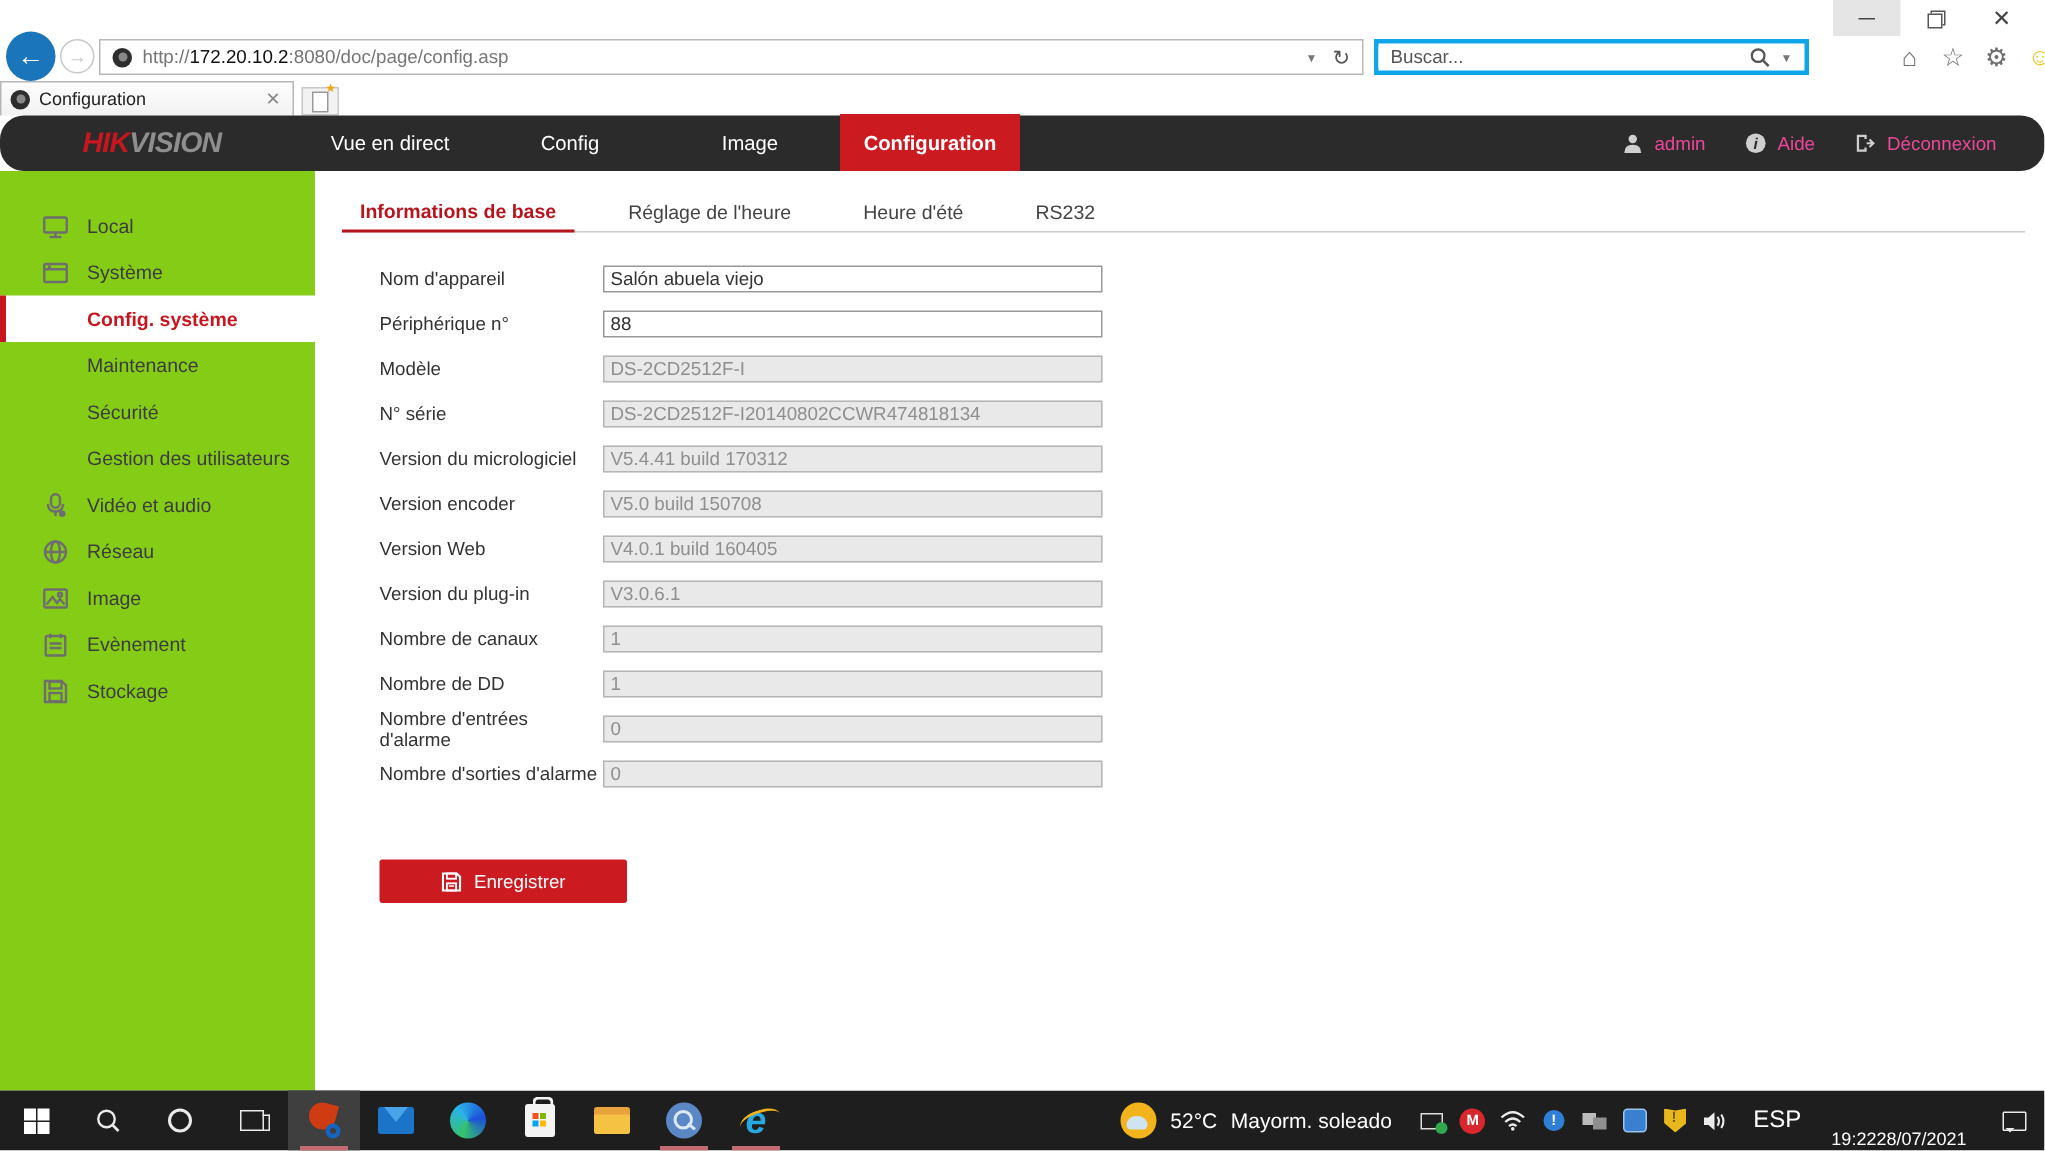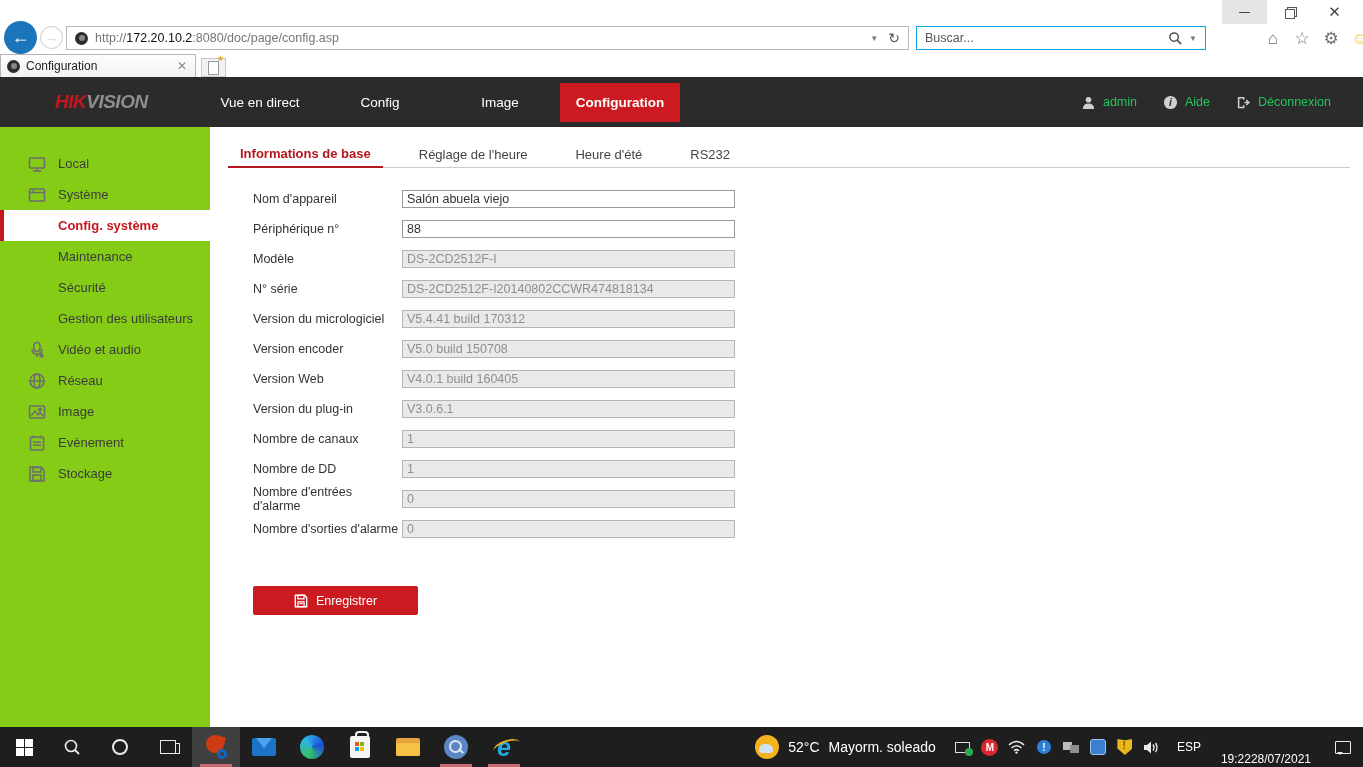--- a/index.html
+++ b/index.html
@@ -23,47 +23,47 @@
   .backbtn { position:absolute; left:4px; top:-3px; width:33px; height:33px; border-radius:50%; background:#1b75bb; color:#fff; display:flex; align-items:center; justify-content:center; font-size:18px; z-index:5; }
   .fwdbtn { position:absolute; left:40px; top:2px; width:23px; height:23px; border-radius:50%; background:#fff; border:1px solid #c9c9c9; color:#c9c9c9; display:flex; align-items:center; justify-content:center; font-size:13px; }
   .urlbar { position:absolute; left:66px; top:2px; width:843px; height:24px; border:1px solid #b8b8b8; background:#fff; display:flex; align-items:center; font-size:12.5px; }
   .fav { width:13px; height:13px; border-radius:50%; background:#2d2d2d; margin:0 7px 0 8px; position:relative; flex:none; }
   .fav:after { content:""; position:absolute; left:3.5px; top:3.5px; width:6px; height:6px; border-radius:50%; background:#888; }
   .urltext { flex:1; white-space:nowrap; overflow:hidden; color:#767676; }
   .urltext .host { color:#111; }
   .urlctrl { display:flex; align-items:center; gap:10px; padding:0 8px; color:#666; flex:none; }
   .tinyarrow { font-size:8px; color:#777; }
   .refresh { font-size:14px; color:#555; }
-  .searchbox { position:absolute; left:916px; top:2px; width:290px; height:24px; border:1px solid #0ea5e9; background:#fff; display:flex; align-items:center; }
+  .searchbox { position:absolute; left:916px; top:2px; width:290px; height:24px; border:3px solid #0ea5e9; background:#fff; display:flex; align-items:center; }
   .searchbox input { flex:1; border:none; outline:none; font-size:12.5px; padding:0 8px; color:#333; font-family:"Liberation Sans",sans-serif; }
   .searchbox input::placeholder { color:#555; }
   .sicons { display:flex; align-items:center; gap:6px; padding-right:8px; color:#555; }
   .chromeicons { position:absolute; left:1262px; top:0; height:29px; display:flex; align-items:center; gap:7px; }
   .cicon { font-size:17px; color:#6f6f6f; width:22px; text-align:center; }
   .cicon.smile { color:#e8c51b; font-size:16px; }
 
   .tabrow { height:24px; display:flex; align-items:flex-end; background:#fff; }
   .btab { width:196px; height:23px; border:1px solid #b5b5b5; border-bottom:none; background:linear-gradient(#fdfdfd,#f2f2f2); display:flex; align-items:center; font-size:12px; color:#222; }
   .btab .fav { margin:0 6px 0 6px; width:13px; height:13px; }
   .btab-title { flex:1; }
   .btab-close { color:#888; font-size:12px; padding:0 8px; }
   .newtab { width:25px; height:19px; margin-left:5px; border:1px solid #c9c9c9; background:#f2f2f2; position:relative; }
   .newtab:before { content:""; position:absolute; left:6px; top:2px; width:9px; height:12px; background:#fff; border:1px solid #999; }
   .newtab:after { content:"★"; position:absolute; right:1px; top:-5px; font-size:8px; color:#f0a30a; }
 
   
-  .appheader { height:50px; background:#2b2b2b; display:flex; align-items:center; position:relative; flex:none; }
+  .appheader { height:37px; background:#2b2b2b; display:flex; align-items:center; position:relative; flex:none;border-radius:16px; }
   .logo { position:absolute; left:55px; font-size:19px; font-weight:bold; font-style:italic; letter-spacing:-0.5px; }
   .logo .hik { color:#c8161e; }
   .logo .vision { color:#8e8e8e; }
   .mainnav { position:absolute; left:200px; display:flex; height:39px; }
   .navitem { min-width:120px; padding:0 12px; display:flex; align-items:center; justify-content:center; color:#fff; font-size:13.5px; cursor:pointer; }
   .navitem.active { background:#cc1a21; font-weight:bold; }
   .headright { position:absolute; right:32px; display:flex; align-items:center; gap:26px; }
-  .hritem { display:flex; align-items:center; gap:7px; color:#22c55e; font-size:12.5px; cursor:pointer; }
+  .hritem { display:flex; align-items:center; gap:7px; color:#ec4899; font-size:12.5px; cursor:pointer; }
   .hricon { width:15px; height:15px; display:block; }
 
   
   .bodyrow { flex:1; display:flex; min-height:0; }
   .sidebar { width:210px; background:#84cc16; padding-top:21px; flex:none; }
   .snav { height:31px; display:flex; align-items:center; font-size:13px; color:#3c3c3c; cursor:pointer; }
   .snav .sicon { width:18px; height:18px; margin-left:28px; margin-right:12px; flex:none; }
   .snav.sub { padding-left:58px; }
   .snav.sub.active { background:#fff; border-left:4px solid #c8161e; padding-left:54px; color:#c8161e; font-weight:bold; }
   svg.gline { stroke:#6e6e6e; fill:none; stroke-width:1.6; }
@@ -121,21 +121,21 @@
   .castico { width:15px; height:11px; border:1.5px solid #ddd; position:relative; }
   .castico:after { content:""; position:absolute; right:-4px; bottom:-4px; width:8px; height:8px; background:#2fa84f; border-radius:50%; }
   .mega { width:17px; height:17px; border-radius:50%; background:#d9272e; color:#fff; font-size:10px; font-weight:bold; display:flex; align-items:center; justify-content:center; }
   .bulb { width:14px; height:14px; border-radius:50%; background:#2f7fd6; color:#fff; font-size:10px; font-weight:bold; display:flex; align-items:center; justify-content:center; }
   .monitors { width:16px; height:11px; position:relative; }
   .monitors:before { content:""; position:absolute; left:0; top:0; width:9px; height:8px; background:#bbb; }
   .monitors:after { content:""; position:absolute; left:7px; top:3px; width:9px; height:8px; background:#8f8f8f; }
   .blueapp { width:16px; height:16px; border-radius:3px; background:#3a7fd0; border:1px solid #9cc4ee; }
   .shield { width:15px; height:16px; background:#e8b71c; clip-path:polygon(0 0,50% 8%,100% 0,100% 60%,50% 100%,0 60%); position:relative; }
   .shield:after { content:"!"; position:absolute; left:5px; top:1px; font-size:10px; font-weight:bold; color:#7a5800; }
-  .lang { font-size:12px; padding:0 8px; display:flex; align-items:center; }
+  .lang { font-size:16px; padding:0 8px; display:flex; align-items:center; }
   .clock { display:flex; flex-direction:row; justify-content:center; align-items:flex-end; font-size:12px; line-height:1.35; padding:0 12px; }
   .notif { width:40px; display:flex; align-items:center; justify-content:center; }
   .notifico { width:16px; height:13px; border:1.5px solid #eaeaea; border-radius:1px; position:relative; }
   .notifico:after { content:""; position:absolute; left:1px; bottom:-5px; border:3px solid transparent; border-top-color:#eaeaea; }
 </style>
 </head>
 <body>
 
 <div class="screen">
 

